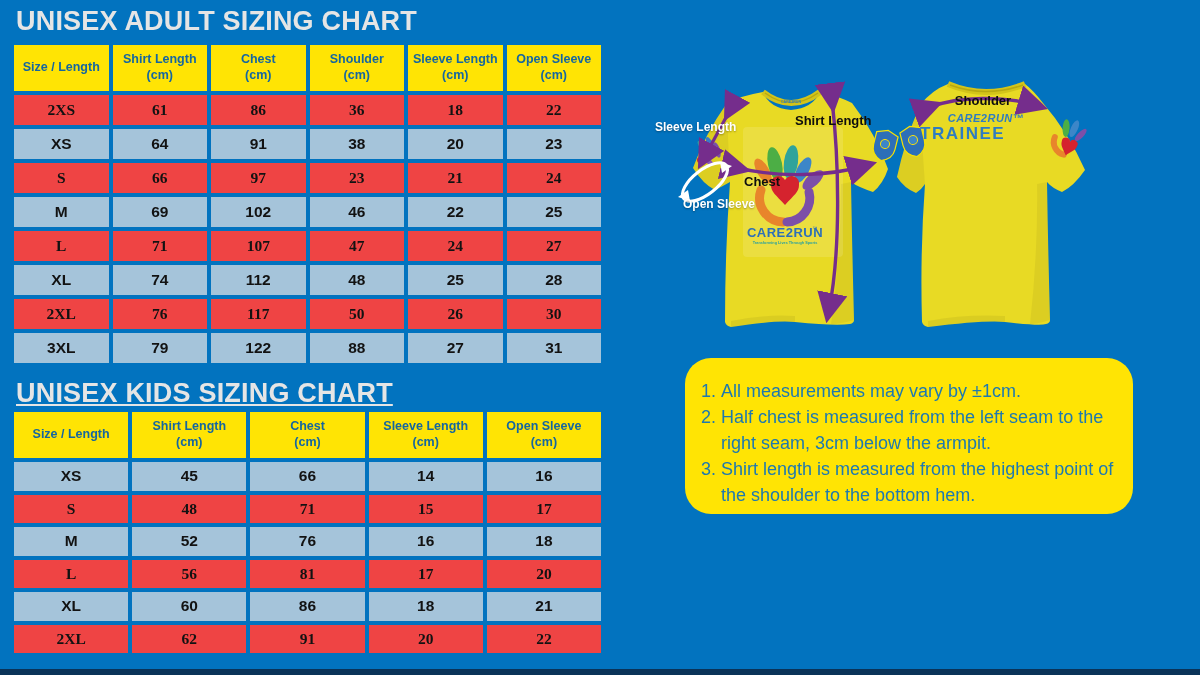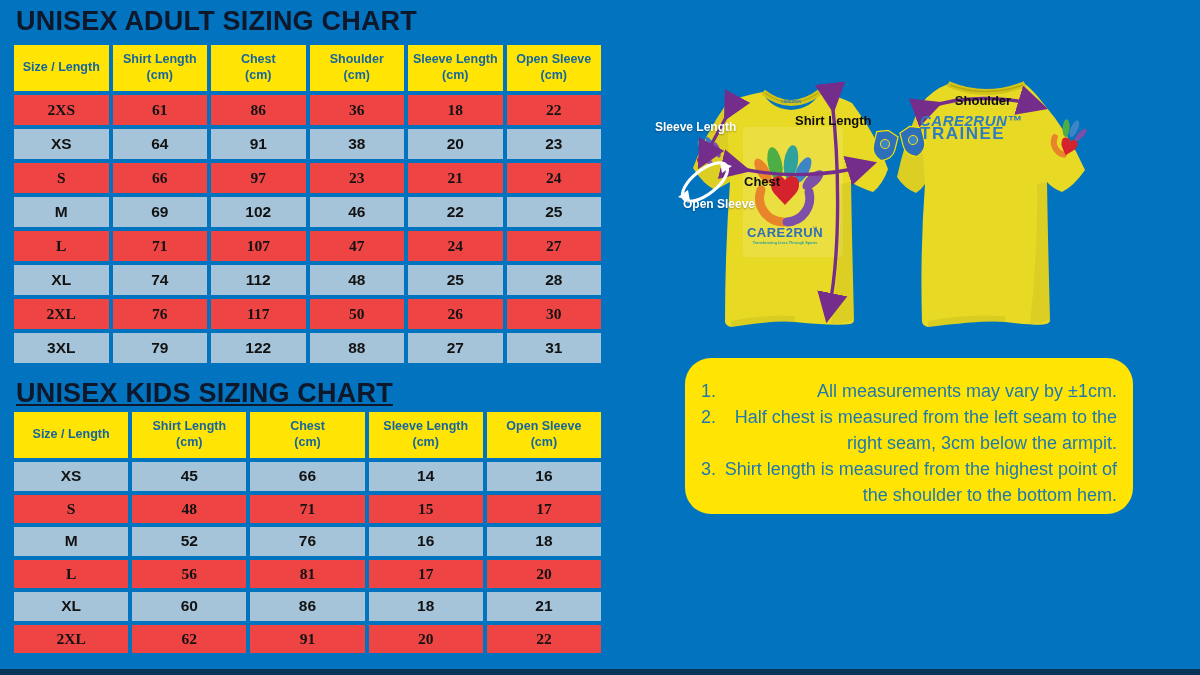--- a/index.html
+++ b/index.html
@@ -3,21 +3,21 @@
 <meta charset="utf-8">
 <style>
   html,body{margin:0;padding:0;}
   body{
     width:1200px;height:675px;position:relative;overflow:hidden;
     background:#0273BF;
     font-family:"Liberation Sans",sans-serif;
   }
   .chart-title{
     position:absolute;left:16px;
-    color:#0f172a;font-weight:800;font-size:27px;letter-spacing:.2px;
+    color:#e5e5e5;font-weight:800;font-size:27px;letter-spacing:.2px;
     white-space:nowrap;
   }
   #adult-title{top:6px;}
   #kids-title{top:378px;text-decoration:underline;}
 
   .sizing-table{
     position:absolute;left:14px;width:587px;
     display:grid;gap:4px;
   }
   #adult-table{top:45px;}
@@ -36,36 +36,36 @@
   .td.light{background:#ef4444;font-family:Liberation Serif, serif;}
   .td.dark{background:#A5C4DA;}
 
   .notes-box{
     position:absolute;left:685px;top:358px;width:448px;height:156px;
     background:#FFE404;border-radius:26px;box-sizing:border-box;
     padding:12px 16px 0 6px;color:#1E79B0;
   }
   .notes-box ol{
     margin:8px 0 0 0;padding-left:30px;
-    font-size:18px;line-height:26px;font-weight:400;text-align:right;
+    font-size:18px;line-height:26px;font-weight:400;
   }
   .notes-box li{padding-left:0;}
 
   .diagram-label{position:absolute;font-weight:700;white-space:nowrap;}
   .label-dark{color:#0E0E0E;font-size:13px;}
   .label-light{color:#FFFFFF;font-size:12px;text-shadow:0 1px 2px rgba(0,0,0,.35);}
   #shirt-length-label{left:795px;top:113px;}
   #chest-label{left:744px;top:174px;}
   #shoulder-label{left:940px;top:93px;width:86px;text-align:center;}
   #sleeve-length-label{left:655px;top:120px;}
   #open-sleeve-label{left:683px;top:197px;}
 
   .back-brand{
-    position:absolute;left:920px;top:112px;width:132px;
-    color:#2F7CC1;font-weight:700;font-style:italic;font-size:15px;letter-spacing:.5px;
+    position:absolute;left:920px;top:112px;width:132px;text-align:center;
+    color:#2F7CC1;font-weight:700;font-style:italic;font-size:11px;letter-spacing:.5px;
   }
   .back-role{
     position:absolute;left:920px;top:124px;width:132px;
     color:#2F7CC1;font-weight:800;font-size:17px;letter-spacing:1.5px;
   }
 
   .shirt-svg{position:absolute;}
   #front-shirt{left:645px;top:72px;}
   #back-shirt{left:890px;top:72px;}
   #arrow-overlay{position:absolute;left:620px;top:60px;pointer-events:none;}

